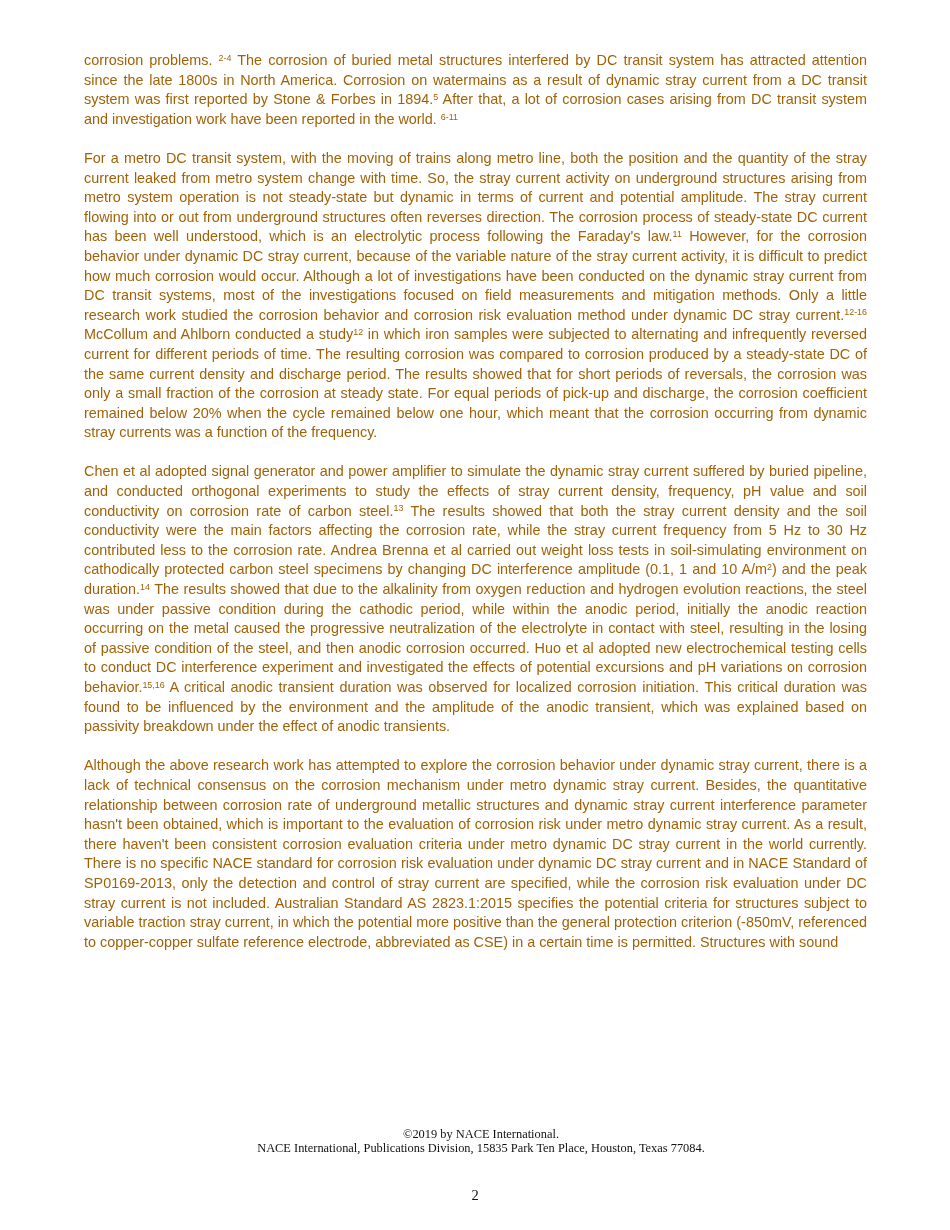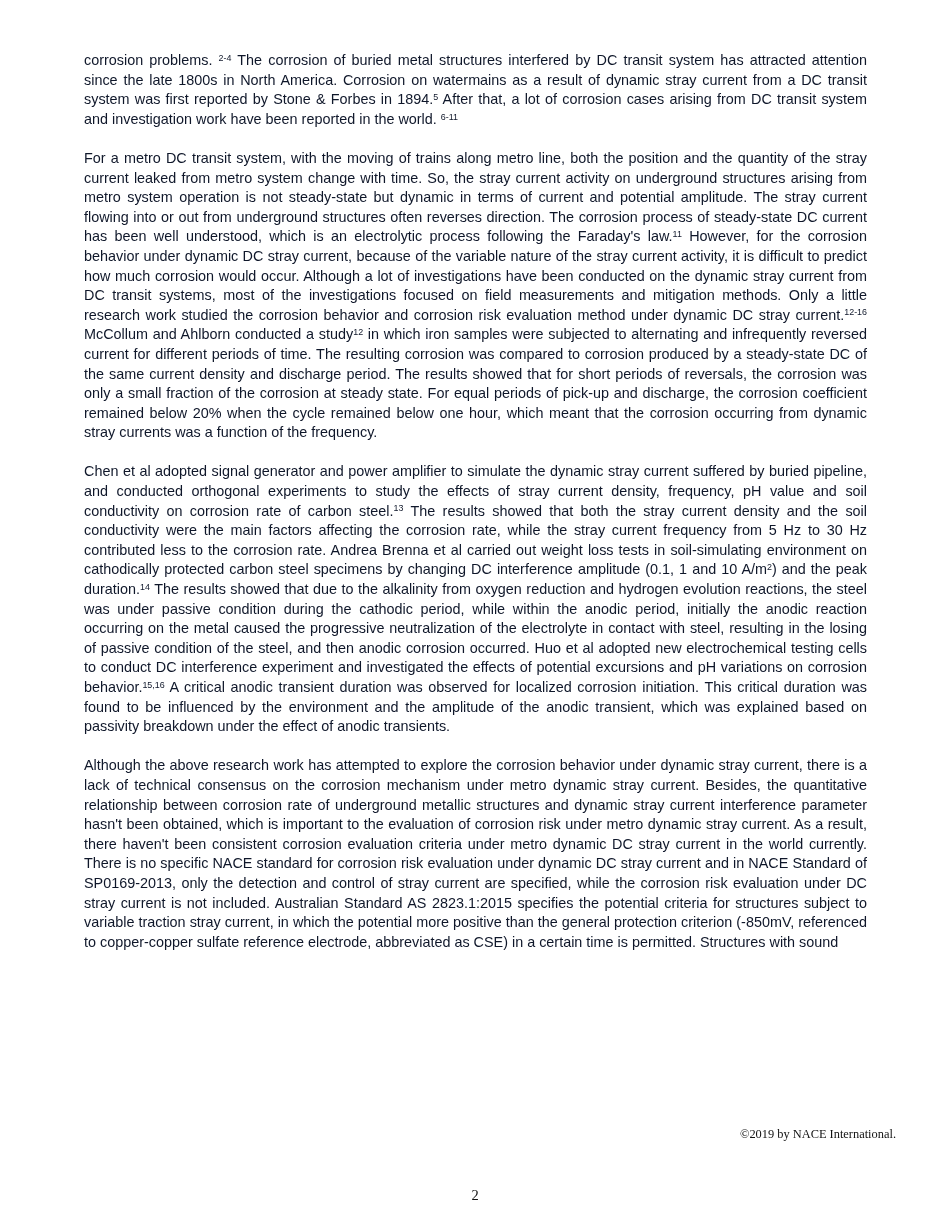--- a/index.html
+++ b/index.html
@@ -11,21 +11,21 @@
   .page {
     position: relative;
     width: 950px; height: 1230px;
     background: #ffffff;
     overflow: hidden;
   }
   .content {
     position: absolute;
     left: 84px; top: 51px;
     width: 783px;
-    color: #0f172a;
+    color: #a16207;
     font-family: "Liberation Sans", sans-serif;
     font-size: 14.4px;
     line-height: 19.6px;
     text-align: justify;
   }
   .para { margin: 0 0 19.6px 0; }
   .para:last-child { margin-bottom: 10px; }
   .content sup {
     font-size: 0.62em;
     line-height: 0;
@@ -34,21 +34,21 @@
     vertical-align: baseline;
   }
   .footer {
     position: absolute;
     left: 66px; top: 1127px;
     width: 830px;
     color: #111111;
     font-family: "Liberation Serif", serif;
     font-size: 12.4px;
     line-height: 14.2px;
-    text-align: right;
+    text-align: center;
   }
   .page-number {
     position: absolute;
     left: 0; top: 1187px;
     width: 950px;
     text-align: center;
     color: #111111;
     font-family: "Liberation Serif", serif;
     font-size: 14.5px;
   }
@@ -58,15 +58,16 @@
 
 <div class="page">
   <main class="content">
       <p class="para"><span>corrosion problems. </span><sup>2-4</sup><span> The corrosion of buried metal structures interfered by DC transit system has attracted attention since the late 1800s in North America. Corrosion on watermains as a result of dynamic stray current from a DC transit system was first reported by Stone &amp; Forbes in 1894.</span><sup>5</sup><span> After that, a lot of corrosion cases arising from DC transit system and investigation work have been reported in the world. </span><sup>6-11</sup></p>
       <p class="para"><span>For a metro DC transit system, with the moving of trains along metro line, both the position and the quantity of the stray current leaked from metro system change with time. So, the stray current activity on underground structures arising from metro system operation is not steady-state but dynamic in terms of current and potential amplitude. The stray current flowing into or out from underground structures often reverses direction. The corrosion process of steady-state DC current has been well understood, which is an electrolytic process following the Faraday's law.</span><sup>11</sup><span> However, for the corrosion behavior under dynamic DC stray current, because of the variable nature of the stray current activity, it is difficult to predict how much corrosion would occur. Although a lot of investigations have been conducted on the dynamic stray current from DC transit systems, most of the investigations focused on field measurements and mitigation methods. Only a little research work studied the corrosion behavior and corrosion risk evaluation method under dynamic DC stray current.</span><sup>12-16</sup><span> McCollum and Ahlborn conducted a study</span><sup>12</sup><span> in which iron samples were subjected to alternating and infrequently reversed current for different periods of time. The resulting corrosion was compared to corrosion produced by a steady-state DC of the same current density and discharge period. The results showed that for short periods of reversals, the corrosion was only a small fraction of the corrosion at steady state. For equal periods of pick-up and discharge, the corrosion coefficient remained below 20% when the cycle remained below one hour, which meant that the corrosion occurring from dynamic stray currents was a function of the frequency.</span></p>
       <p class="para"><span>Chen et al adopted signal generator and power amplifier to simulate the dynamic stray current suffered by buried pipeline, and conducted orthogonal experiments to study the effects of stray current density, frequency, pH value and soil conductivity on corrosion rate of carbon steel.</span><sup>13</sup><span> The results showed that both the stray current density and the soil conductivity were the main factors affecting the corrosion rate, while the stray current frequency from 5 Hz to 30 Hz contributed less to the corrosion rate. Andrea Brenna et al carried out weight loss tests in soil-simulating environment on cathodically protected carbon steel specimens by changing DC interference amplitude (0.1, 1 and 10 A/m</span><sup>2</sup><span>) and the peak duration.</span><sup>14</sup><span> The results showed that due to the alkalinity from oxygen reduction and hydrogen evolution reactions, the steel was under passive condition during the cathodic period, while within the anodic period, initially the anodic reaction occurring on the metal caused the progressive neutralization of the electrolyte in contact with steel, resulting in the losing of passive condition of the steel, and then anodic corrosion occurred. Huo et al adopted new electrochemical testing cells to conduct DC interference experiment and investigated the effects of potential excursions and pH variations on corrosion behavior.</span><sup>15,16</sup><span> A critical anodic transient duration was observed for localized corrosion initiation. This critical duration was found to be influenced by the environment and the amplitude of the anodic transient, which was explained based on passivity breakdown under the effect of anodic transients.</span></p>
       <p class="para"><span>Although the above research work has attempted to explore the corrosion behavior under dynamic stray current, there is a lack of technical consensus on the corrosion mechanism under metro dynamic stray current. Besides, the quantitative relationship between corrosion rate of underground metallic structures and dynamic stray current interference parameter hasn't been obtained, which is important to the evaluation of corrosion risk under metro dynamic stray current. As a result, there haven't been consistent corrosion evaluation criteria under metro dynamic DC stray current in the world currently. There is no specific NACE standard for corrosion risk evaluation under dynamic DC stray current and in NACE Standard of SP0169-2013, only the detection and control of stray current are specified, while the corrosion risk evaluation under DC stray current is not included. Australian Standard AS 2823.1:2015 specifies the potential criteria for structures subject to variable traction stray current, in which the potential more positive than the general protection criterion (-850mV, referenced to copper-copper sulfate reference electrode, abbreviated as CSE)  in a certain time is permitted. Structures with sound</span></p>
     </main>
   <footer class="footer">
       <div>©2019 by NACE International.</div>
+      <div>NACE International, Publications Division, 15835 Park Ten Place, Houston, Texas 77084.</div>
     </footer>
   <div class="page-number">2</div>
 </div>
 
 </body></html>

